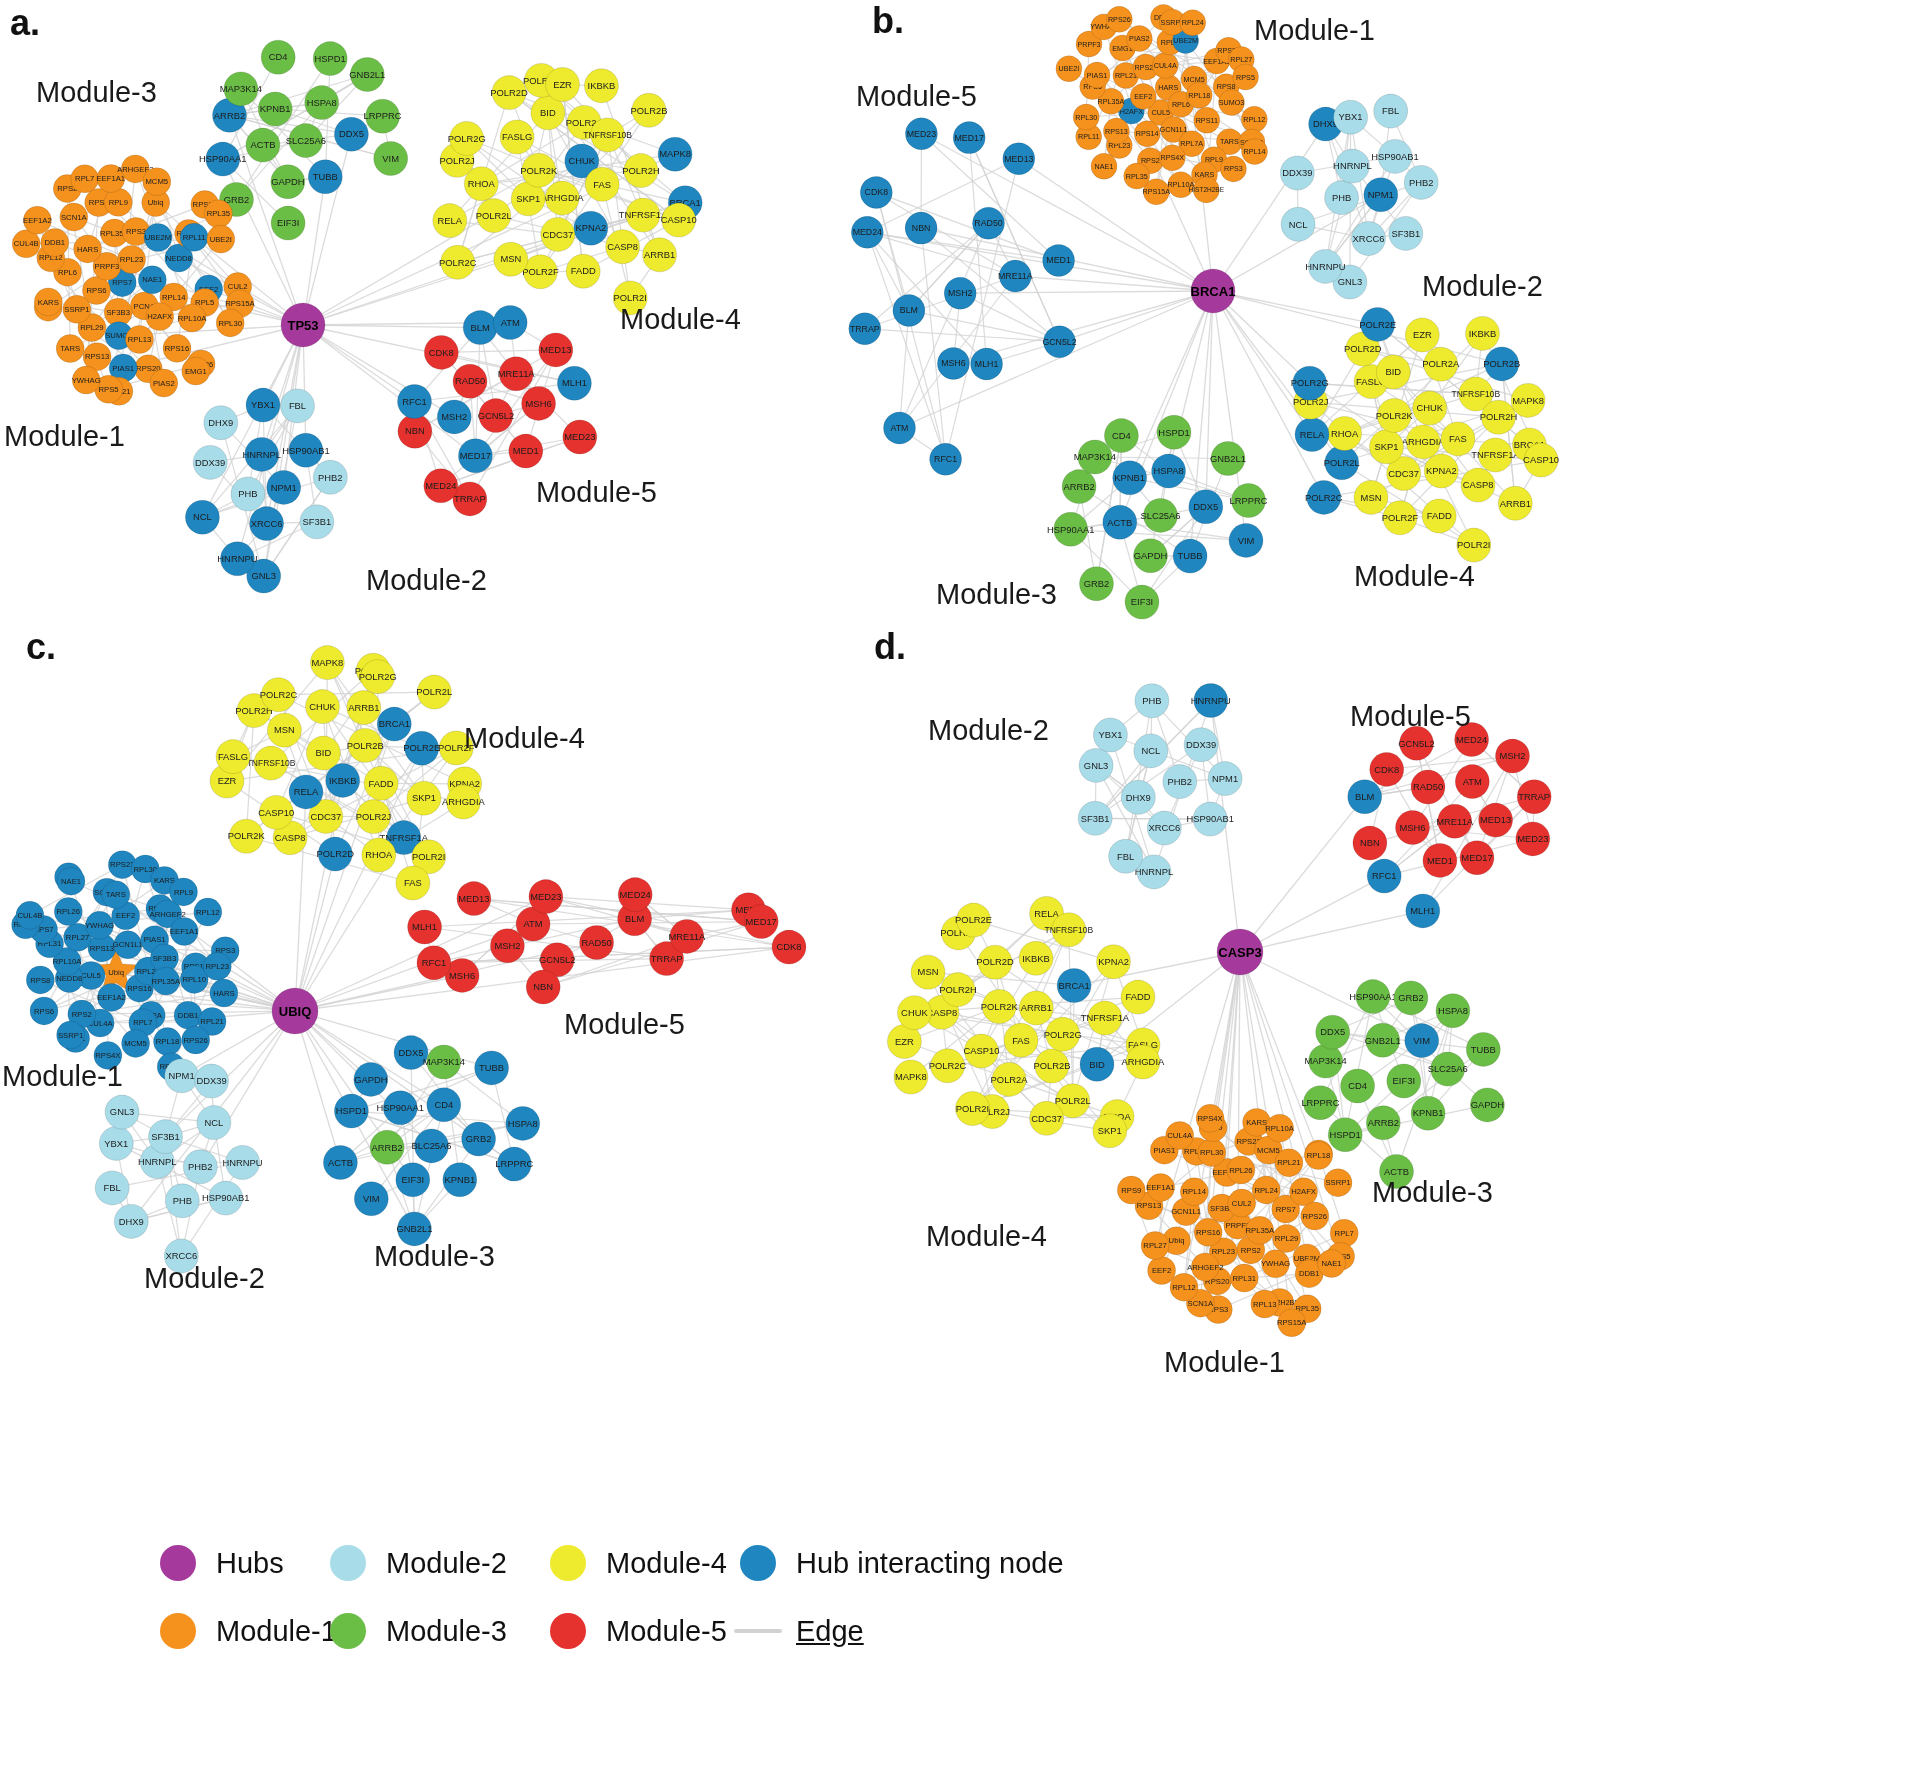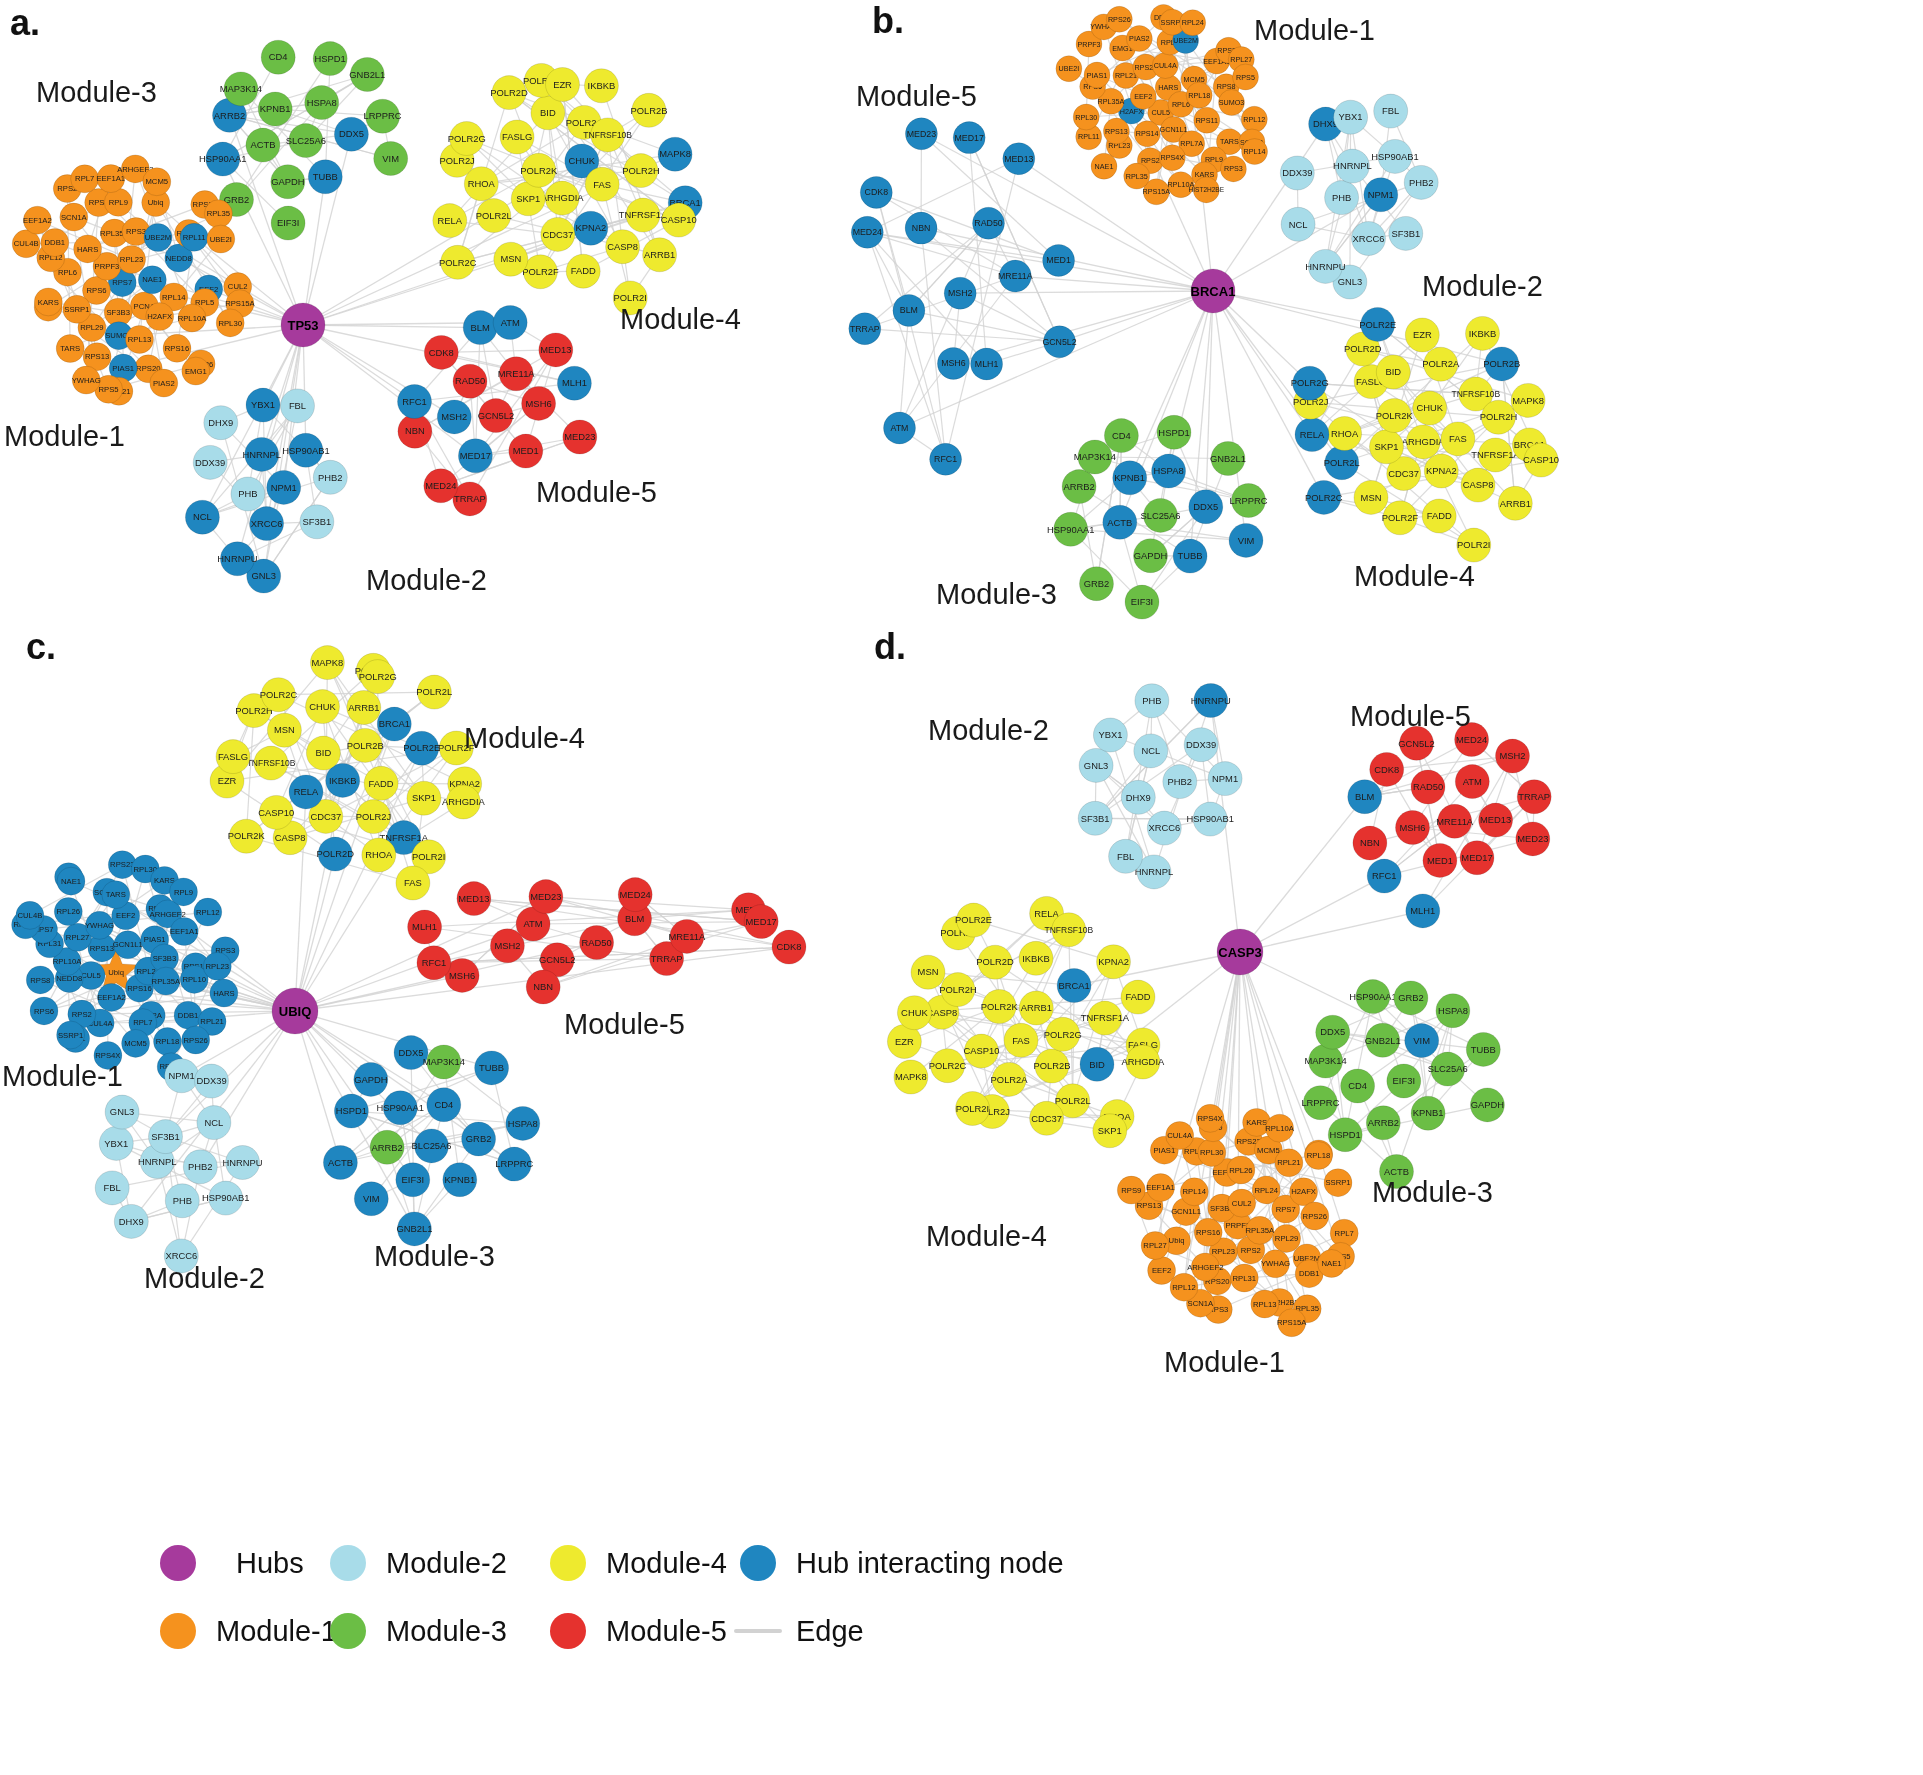--- a/index.html
+++ b/index.html
@@ -2070,28 +2070,28 @@
     <div class="module-label" style="left: 564px; top: 1008px;">Module-5</div>
     <div class="module-label" style="left: 144px; top: 1262px;">Module-2</div>
     <div class="module-label" style="left: 374px; top: 1240px;">Module-3</div>
     <div class="panel-letter" style="left: 874px; top: 626px;">d.</div>
     <div class="module-label" style="left: 928px; top: 714px;">Module-2</div>
     <div class="module-label" style="left: 1350px; top: 700px;">Module-5</div>
     <div class="module-label" style="left: 926px; top: 1220px;">Module-4</div>
     <div class="module-label" style="left: 1164px; top: 1346px;">Module-1</div>
     <div class="module-label" style="left: 1372px; top: 1176px;">Module-3</div>
     <div class="legend-swatch" style="left: 160px; top: 1545px; background: rgb(166, 58, 156);"></div>
-    <div class="legend-label" style="left: 216px; top: 1544px; margin-left: 20px;">Hubs</div>
+    <div class="legend-label" style="left: 216px; top: 1544px;">Hubs</div>
     <div class="legend-swatch" style="left: 330px; top: 1545px; background: rgb(168, 220, 233);"></div>
     <div class="legend-label" style="left: 386px; top: 1544px;">Module-2</div>
     <div class="legend-swatch" style="left: 550px; top: 1545px; background: rgb(238, 234, 46);"></div>
     <div class="legend-label" style="left: 606px; top: 1544px;">Module-4</div>
     <div class="legend-swatch" style="left: 740px; top: 1545px; background: rgb(31, 134, 192);"></div>
     <div class="legend-label" style="left: 796px; top: 1544px;">Hub interacting node</div>
     <div class="legend-swatch" style="left: 160px; top: 1613px; background: rgb(245, 146, 30);"></div>
     <div class="legend-label" style="left: 216px; top: 1612px;">Module-1</div>
     <div class="legend-swatch" style="left: 330px; top: 1613px; background: rgb(107, 190, 69);"></div>
     <div class="legend-label" style="left: 386px; top: 1612px;">Module-3</div>
     <div class="legend-swatch" style="left: 550px; top: 1613px; background: rgb(229, 50, 46);"></div>
     <div class="legend-label" style="left: 606px; top: 1612px;">Module-5</div>
     <div class="legend-line" style="left: 734px; top: 1629px; width: 48px; background: rgb(210, 210, 210);"></div>
-    <div class="legend-label" style="left: 796px; top: 1612px;">Edge</div>
+    <div class="legend-label" style="left: 796px; top: 1612px; text-decoration: underline;">Edge</div>
   </div>
 
 </body></html>

